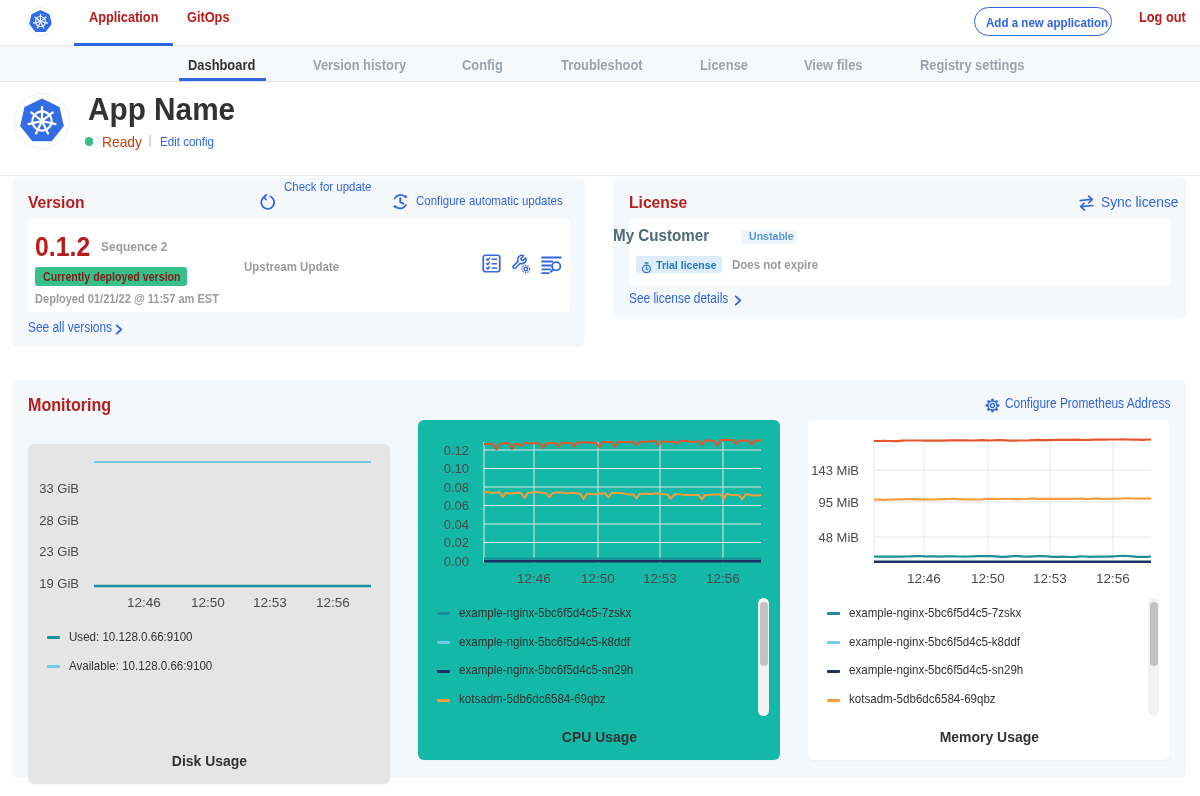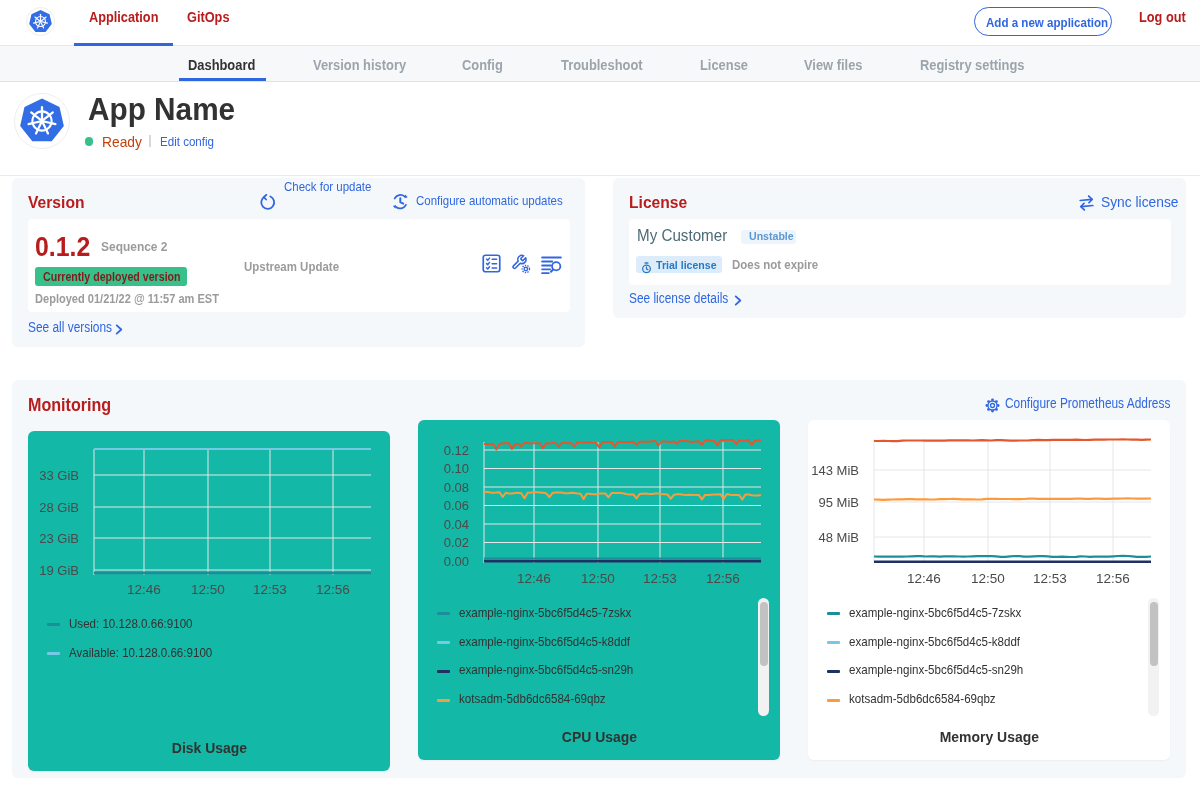--- a/index.html
+++ b/index.html
@@ -149,21 +149,21 @@
 <div class="abs card" style="left:613px;top:178px;width:573px;height:140px;"></div>
 <div class="abs dark" style="left:629px;top:192.5px;font-size:17px;font-weight:700;"><span class="sx92">License</span></div>
 <div class="abs" style="left:1078px;top:193px;"><svg class="icon" width="17" height="16" viewBox="0 0 20 19" fill="none" stroke="#3066e0" stroke-width="2" stroke-linecap="round" stroke-linejoin="round">
         <path d="M2.5 6.5 L16 5.2"></path>
         <path d="M12.6 1.2 L16.8 5.1 L12.9 9.2"></path>
         <path d="M17.5 12.5 L4 13.8"></path>
         <path d="M7.4 17.8 L3.2 13.9 L7.1 9.8"></path>
       </svg></div>
 <div class="abs link" style="left:1101px;top:192.5px;font-size:15px;"><span class="sx92">Sync license</span></div>
 <div class="abs inner" style="left:629px;top:219px;width:542px;height:66px;"></div>
-<div class="abs" style="left:637px;top:226px;font-size:16.5px;font-weight:400;color:#4d6a77;"><span class="sx92">My Customer</span></div>
+<div class="abs" style="left:613px;top:226px;font-size:16.5px;font-weight:700;color:#4d6a77;"><span class="sx92">My Customer</span></div>
 <div class="abs" style="left:741px;top:229.5px;width:55px;height:14px;background:#edf4fb;border-radius:3px;"></div>
 <div class="abs" style="left:749px;top:230px;color:#5b97d3;font-size:11.5px;font-weight:700;"><span class="sx92">Unstable</span></div>
 <div class="abs" style="left:636px;top:256px;width:86px;height:17px;background:#dcecfa;border-radius:3px;"></div>
 <div class="abs" style="left:641px;top:258px;"><svg class="icon" width="11" height="12" viewBox="0 0 14 15" fill="none" stroke="#2679c5" stroke-width="1.6" stroke-linecap="round">
         <circle cx="7" cy="8.6" r="4.9"></circle>
         <path d="M7 6.2 L7 8.8 L8.8 9.6"></path>
         <line x1="5.2" y1="1.1" x2="8.8" y2="1.1" stroke-width="1.8"></line>
       </svg></div>
 <div class="abs" style="left:656px;top:259px;color:#2679c5;font-size:11.5px;font-weight:700;"><span class="sx92">Trial license</span></div>
 <div class="abs gray" style="left:732px;top:257px;font-size:13.5px;font-weight:600;"><span class="sx85">Does not expire</span></div>
@@ -181,21 +181,21 @@
         <circle cx="7.50" cy="13.05" r="1.45" fill="#3066e0" stroke="none"></circle>
         <circle cx="3.58" cy="11.42" r="1.45" fill="#3066e0" stroke="none"></circle>
         <circle cx="1.95" cy="7.50" r="1.45" fill="#3066e0" stroke="none"></circle>
         <circle cx="3.58" cy="3.58" r="1.45" fill="#3066e0" stroke="none"></circle>
         <circle cx="7.5" cy="7.5" r="4.65" fill="#f4f8fa" stroke="none"></circle>
         <circle cx="7.5" cy="7.5" r="4.5" stroke-width="1.3"></circle>
         <circle cx="7.5" cy="7.5" r="2.0" stroke-width="1.3"></circle>
       </svg></div>
 <div class="abs link" style="left:1005px;top:394.5px;font-size:14px;"><span class="sx85">Configure Prometheus Address</span></div>
 
-<div class="abs" style="left:28px;top:431px;width:362px;height:340px;background:#14b8a6;border-radius:6px;box-shadow:0 1px 2px rgba(0,0,0,0.04);">
+<div class="abs" style="left:28px;top:444px;width:362px;height:340px;background:#e5e5e5;border-radius:6px;box-shadow:0 1px 2px rgba(0,0,0,0.04);">
 <svg width="362" height="162" viewBox="0 0 362 162" style="position:absolute;left:0;top:10px;">
         <g stroke="#e4e6e8" stroke-width="1">
           <line x1="66" y1="34" x2="343" y2="34"></line>
           <line x1="66" y1="66" x2="343" y2="66"></line>
           <line x1="66" y1="97" x2="343" y2="97"></line>
           <line x1="66" y1="129" x2="343" y2="129"></line>
           <line x1="66" y1="8" x2="66" y2="134"></line>
           <line x1="116" y1="8" x2="116" y2="134"></line>
           <line x1="180" y1="8" x2="180" y2="134"></line>
           <line x1="242" y1="8" x2="242" y2="134"></line>

